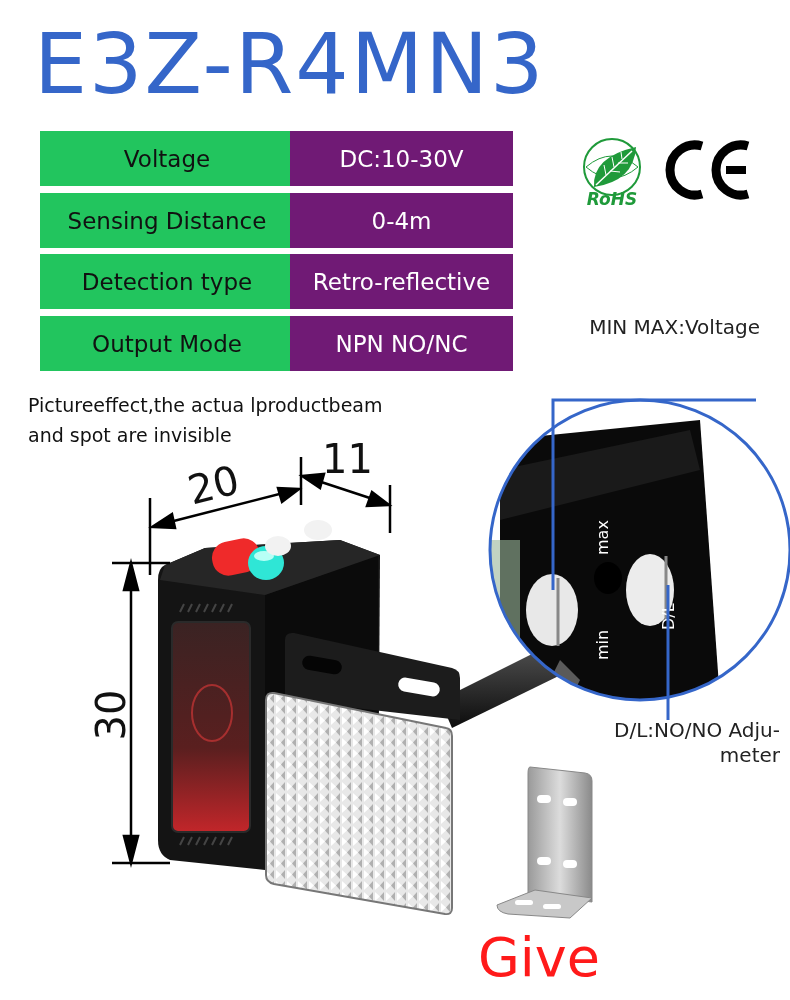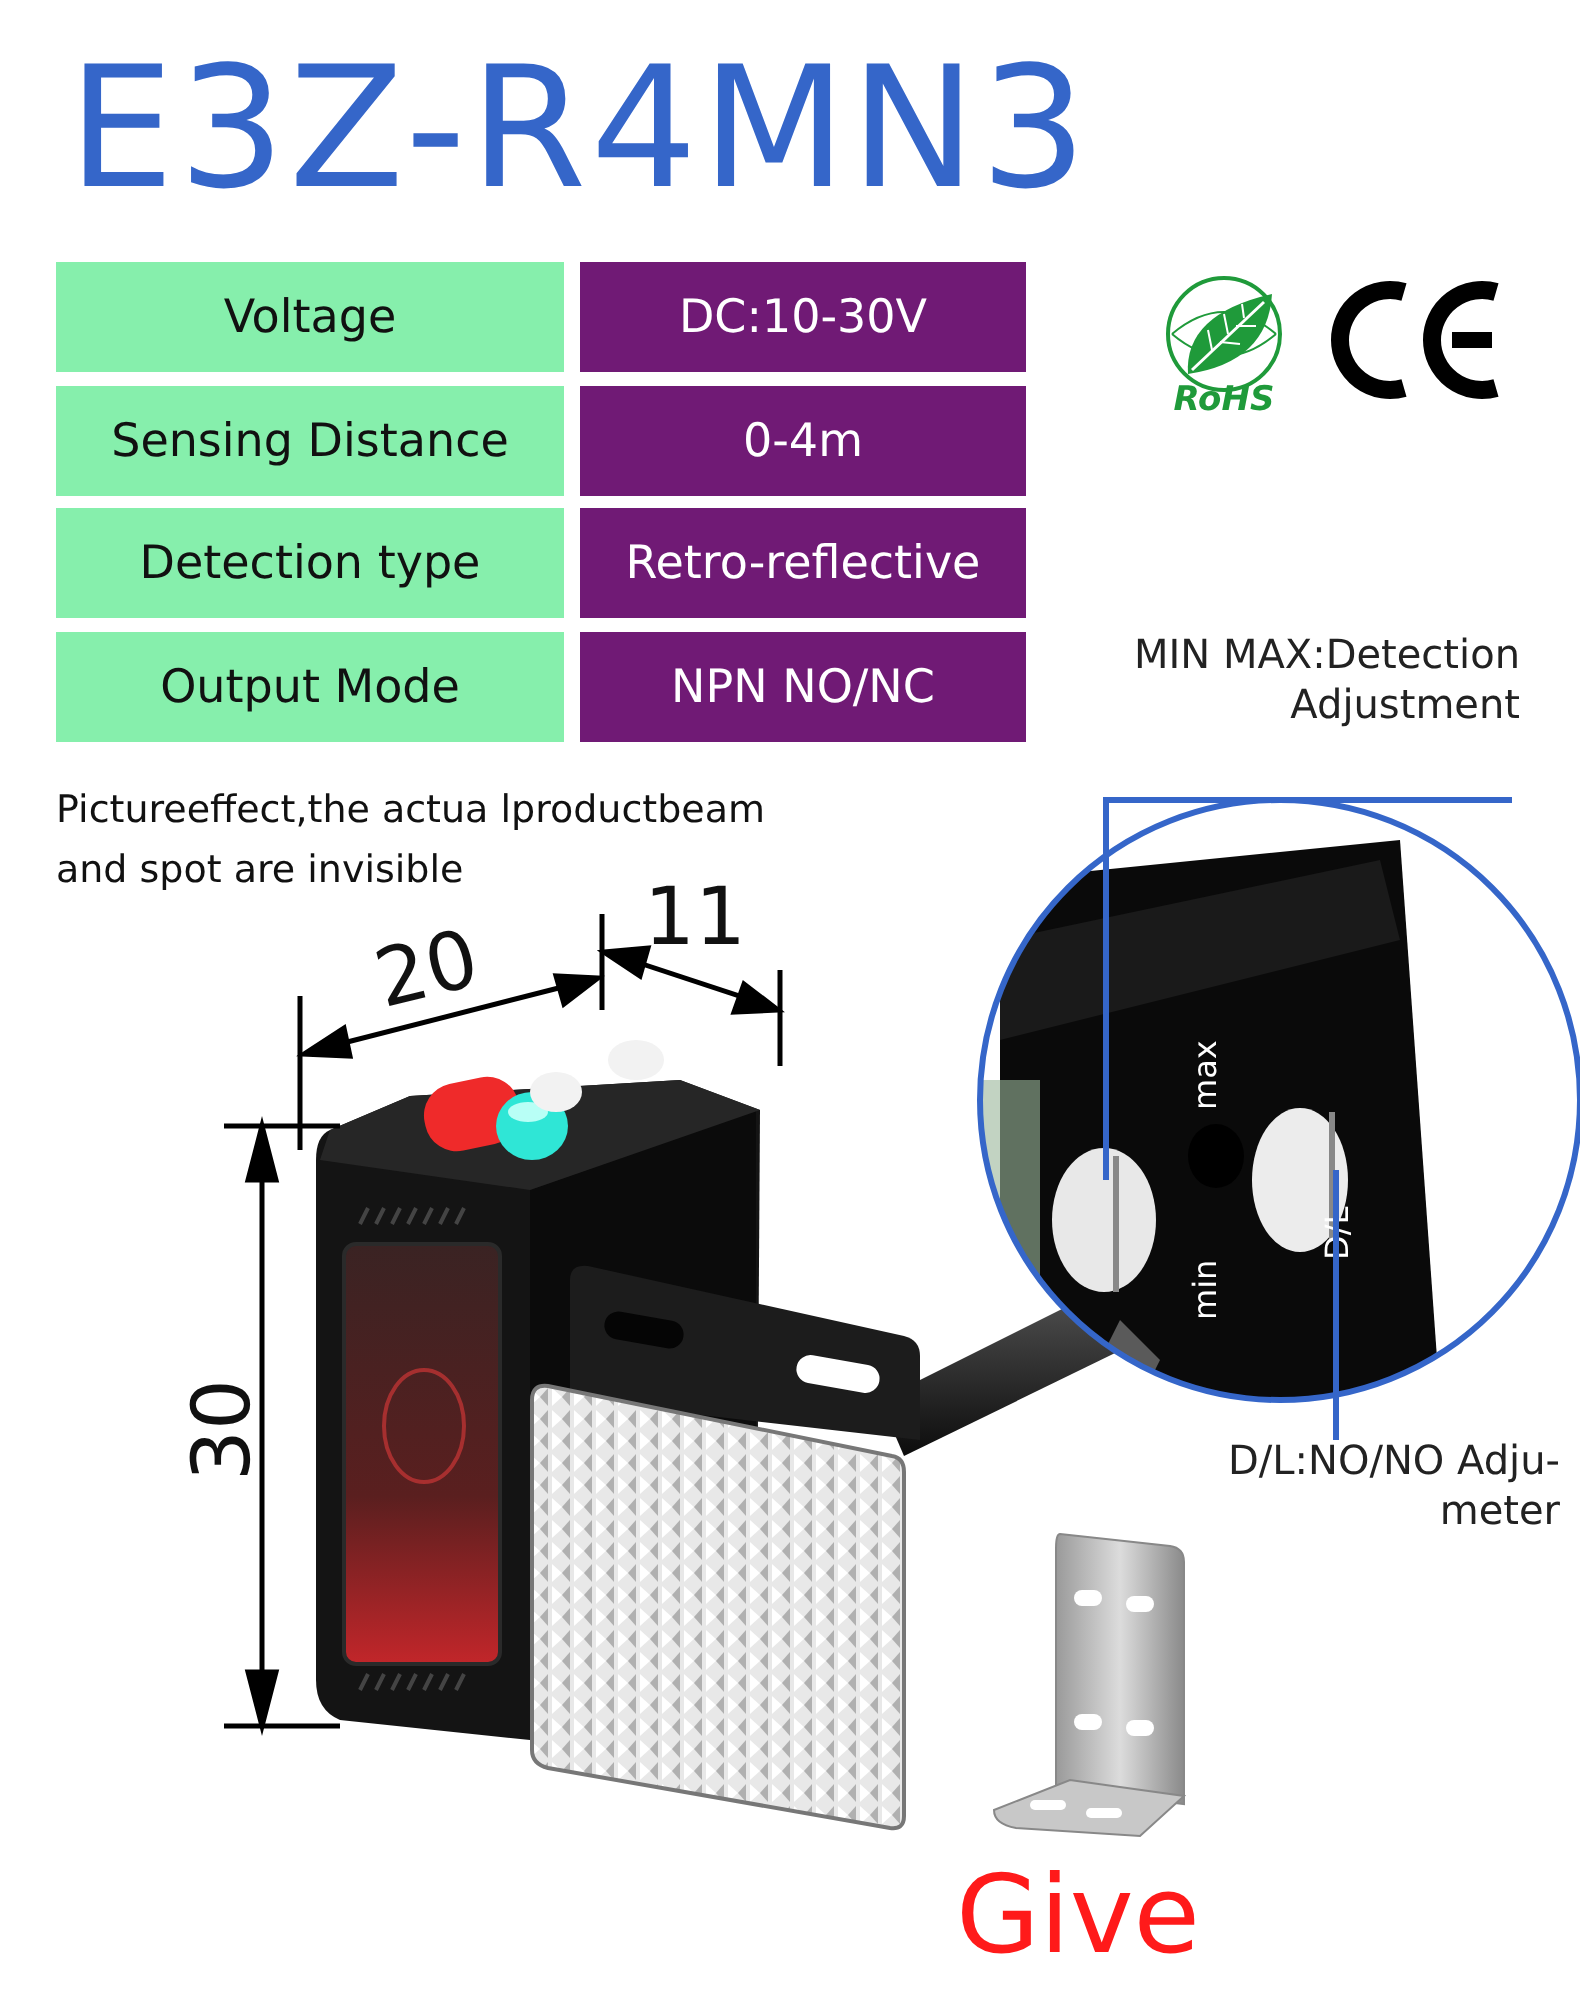--- a/index.html
+++ b/index.html
@@ -1,19 +1,19 @@
 <!DOCTYPE html>
 <html><head>
 <meta charset="utf-8">
 <style>
   html, body { margin: 0; padding: 0; background: #ffffff; }
   body { width: 790px; height: 1000px; position: relative; overflow: hidden; font-family: "DejaVu Sans", "Liberation Sans", sans-serif; }
   .title { position: absolute; left: 34px; top: 14px; font-size: 84px; line-height: 100px; color: #3566c9; font-family: "DejaVu Sans", sans-serif; letter-spacing: 2px; }
   .spec-row { position: absolute; left: 28px; width: 486px; height: 55px; }
-  .spec-label { position: absolute; left: 0; top: 0; width: 254px; height: 55px; background: #86efac; color: #111; font-size: 23px; display: flex; align-items: center; justify-content: center; font-family: "DejaVu Sans", sans-serif; }
+  .spec-label { position: absolute; left: 12px; top: 0; width: 254px; height: 55px; background: #22c55e; color: #111; font-size: 23px; display: flex; align-items: center; justify-content: center; font-family: "DejaVu Sans", sans-serif; }
   .spec-value { position: absolute; left: 262px; top: 0; width: 223px; height: 55px; background: #701a75; color: #fff; font-size: 23px; display: flex; align-items: center; justify-content: center; font-family: "DejaVu Sans", sans-serif; }
   .note { position: absolute; left: 28px; top: 390px; font-size: 19px; line-height: 30px; color: #111; font-family: "DejaVu Sans", sans-serif; }
   .cert { position: absolute; }
   .callout1 { position: absolute; left: 520px; top: 315px; width: 240px; text-align: right; font-size: 20px; line-height: 25px; color: #222; font-family: "DejaVu Sans", sans-serif; }
   .callout2 { position: absolute; left: 548px; top: 718px; width: 232px; text-align: right; font-size: 20px; line-height: 25px; color: #222; font-family: "DejaVu Sans", sans-serif; }
   .give { position: absolute; left: 478px; top: 918px; font-size: 54px; line-height: 80px; color: #ff1a1a; font-family: "DejaVu Sans", sans-serif; }
   .dim { position: absolute; font-size: 40px; color: #111; font-family: "DejaVu Sans", sans-serif; }
   svg { position: absolute; left: 0; top: 0; }
 </style>
 </head>
@@ -170,21 +170,20 @@
     <path d="M553 590 L553 400 L756 400"></path>
     <line x1="668" y1="585" x2="668" y2="720"></line>
   </g>
 </svg>
 
 <div class="dim" style="left:188px; top:462px; transform:rotate(-14deg);">20</div>
 <div class="dim" style="left:322px; top:436px;">11</div>
 <div class="dim" style="left:86px; top:692px; transform:rotate(-90deg);">30</div>
 
 <div class="callout1">
-  <div>MIN MAX:Detection</div>
-  <div>Adjustment</div>
+  <div>MIN MAX:Voltage</div>
 </div>
 <div class="callout2">
   <div>D/L:NO/NO Adju-</div>
   <div>meter</div>
 </div>
 
 <div class="give">Give</div>
 
 </body></html>

